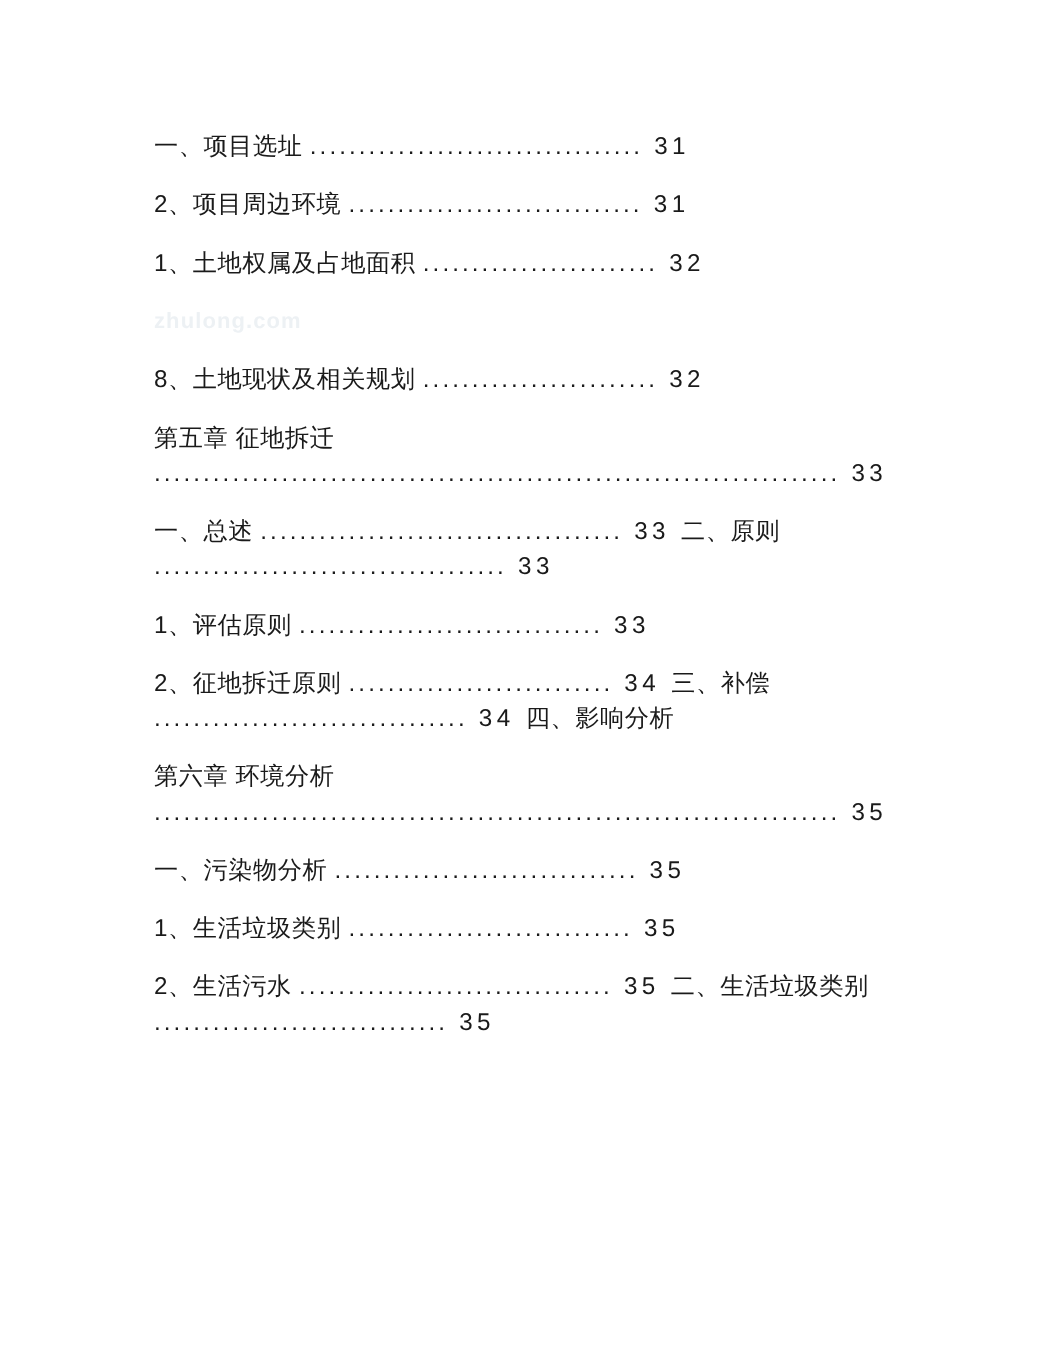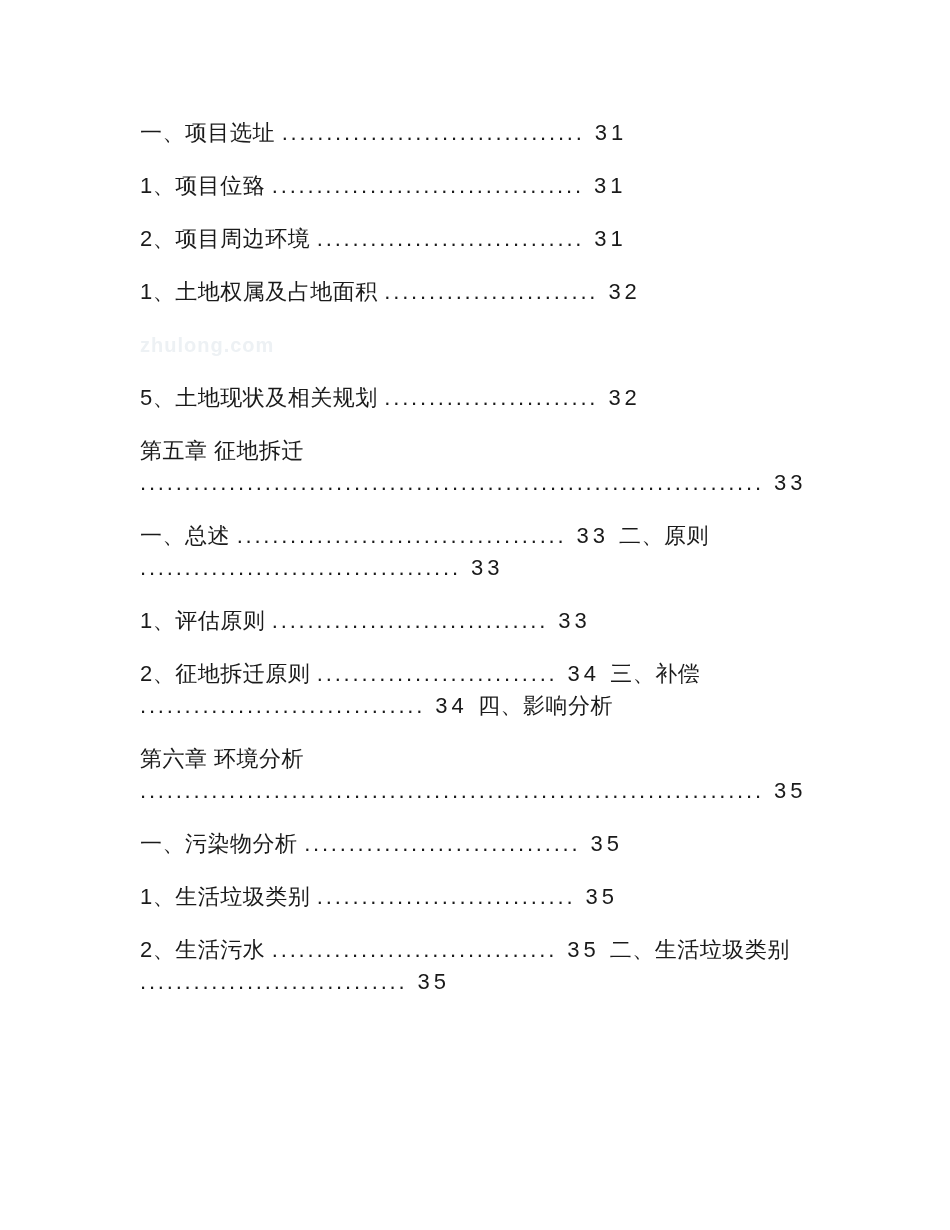--- a/index.html
+++ b/index.html
@@ -41,39 +41,36 @@
 </style>
 </head>
 <body>
 
 <div class="doc">
 
   <div class="p">
     <div class="line"><span class="t">一、项目选址 </span><span class="d">..................................</span><span class="pg"> 31</span></div>
   </div>
 
-  <div class="p">
-    <div class="line"><span class="t">1、项目位臵 </span><span class="d">...................................</span><span class="pg"> 31</span></div>
-  </div>
 
   <div class="p">
     <div class="line"><span class="t">2、项目周边环境 </span><span class="d">..............................</span><span class="pg"> 31</span></div>
   </div>
 
 
   <div class="p">
     <div class="line"><span class="t">1、土地权属及占地面积 </span><span class="d">........................</span><span class="pg"> 32</span></div>
   </div>
 
   <div class="wm-block">
     <span class="wm">zhulong.com</span>
   </div>
 
   <div class="p">
-    <div class="line"><span class="t">5、土地现状及相关规划 </span><span class="d">........................</span><span class="pg"> 32</span></div>
+    <div class="line"><span class="t">8、土地现状及相关规划 </span><span class="d">........................</span><span class="pg"> 32</span></div>
   </div>
 
   <div class="p">
     <div class="line"><span class="t">第五章 征地拆迁</span></div>
     <div class="line"><span class="d">......................................................................</span><span class="pg"> 33</span></div>
   </div>
 
   <div class="p">
     <div class="line"><span class="t">一、总述 </span><span class="d">.....................................</span><span class="pg"> 33 </span><span class="t">二、原则</span></div>
     <div class="line"><span class="d">....................................</span><span class="pg"> 33</span></div>

